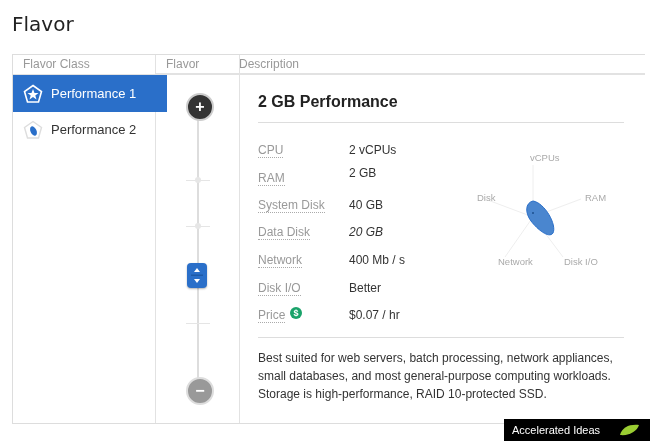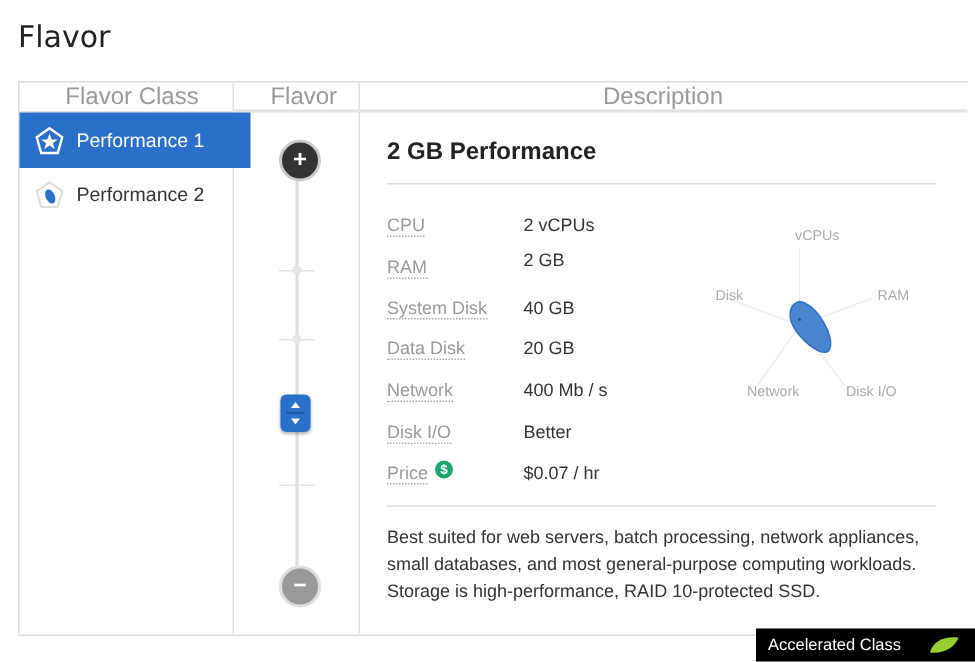--- a/index.html
+++ b/index.html
@@ -1,19 +1,19 @@
 <!DOCTYPE html>
 <html><head>
 <meta charset="utf-8">
 <style>
   html,body{margin:0;padding:0;}
   body{width:650px;height:441px;background:#fff;position:relative;overflow:hidden;font-family:"Liberation Sans",sans-serif;color:#333;}
   .title{position:absolute;left:12px;top:12px;font-size:20px;color:#222;font-family:"DejaVu Sans",sans-serif;}
   .panel{position:absolute;left:12px;top:54px;width:632px;height:368px;border:1px solid #ddd;border-right:none;}
-  .col-head{position:absolute;top:0;height:19px;line-height:19px;font-size:16px;color:#999;border-bottom:1px solid #e2e2e2;text-align:center;}
+  .col-head{position:absolute;top:0;height:19px;line-height:19px;font-size:12px;color:#999;border-bottom:1px solid #e2e2e2;}
   .vline{position:absolute;top:0;bottom:0;width:1px;background:#e2e2e2;}
   .class-item{position:absolute;left:0;width:154px;height:37px;display:flex;align-items:center;font-size:13px;color:#333;cursor:pointer;}
   .class-item.sel{background:#2a6fc9;color:#fff;}
   .class-item .ic{width:20px;height:20px;margin-left:10px;margin-right:8px;}
   .slider-track{position:absolute;left:184px;top:52px;width:2px;height:286px;background:#ddd;}
   .circ{position:absolute;width:24px;height:24px;border-radius:50%;display:flex;align-items:center;justify-content:center;color:#fff;font-weight:bold;font-size:16px;cursor:pointer;}
   .tick{position:absolute;height:1px;width:24px;background:#e5e5e5;left:173px;}
   .dot{position:absolute;width:6px;height:6px;border-radius:50%;background:#e6e6e6;left:182px;}
   .handle{position:absolute;left:174px;top:208px;width:20px;height:25px;background:#2a6fc9;border-radius:4px;cursor:grab;box-shadow:0 1px 2px rgba(0,0,0,.3);}
   .desc-title{position:absolute;left:245px;top:38px;font-size:16px;font-weight:bold;color:#222;}
@@ -75,21 +75,21 @@
   <div class="desc-title">2 GB Performance</div>
   <div class="hr" style="top:67px;"></div>
 
   <span class="spec-label" style="top:88px;">CPU</span>
   <span class="spec-val" style="top:88px;">2 vCPUs</span>
   <span class="spec-label" style="top:116px;">RAM</span>
   <span class="spec-val" style="top:111px;text-align:center;">2 GB</span>
   <span class="spec-label" style="top:143px;">System Disk</span>
   <span class="spec-val" style="top:143px;">40 GB</span>
   <span class="spec-label" style="top:170px;">Data Disk</span>
-  <span class="spec-val" style="top:170px;">20 GB</span>
+  <span class="spec-val" style="top:170px;font-style:italic;">20 GB</span>
   <span class="spec-label" style="top:198px;">Network</span>
   <span class="spec-val" style="top:198px;">400 Mb / s</span>
   <span class="spec-label" style="top:226px;">Disk I/O</span>
   <span class="spec-val" style="top:226px;">Better</span>
   <span class="spec-label" style="top:253px;">Price</span>
   <span style="position:absolute;left:277px;top:252px;width:12px;height:12px;border-radius:50%;background:#1aa36a;color:#fff;font-size:9px;font-weight:bold;text-align:center;line-height:12px;">$</span>
   <span class="spec-val" style="top:253px;">$0.07 / hr</span>
 
   <div style="position:absolute;left:450px;top:92px;width:150px;height:120px;">
     <svg width="150" height="120" viewBox="0 0 150 120" style="position:absolute;left:0;top:0;">
@@ -106,17 +106,17 @@
     <span class="radar-label" style="left:101px;top:109px;">Disk I/O</span>
     <span class="radar-label" style="left:35px;top:109px;">Network</span>
     <span class="radar-label" style="left:14px;top:45px;">Disk</span>
   </div>
 
   <div class="hr" style="top:282px;"></div>
   <div class="blurb">Best suited for web servers, batch processing, network appliances, small databases, and most general-purpose computing workloads. Storage is high-performance, RAID 10-protected SSD.</div>
 </div>
 
 <div class="badge">
-  <span style="position:absolute;left:8px;">Accelerated Class</span>
+  <span style="position:absolute;left:8px;">Accelerated Ideas</span>
   <svg style="position:absolute;right:10px;top:4px;" width="22" height="14" viewBox="0 0 22 14">
       <path d="M2 12 C 4 4, 12 1, 21 2 C 19 8, 12 13, 2 12 Z" fill="#9acd32"></path>
     </svg>
 </div>
 
 </body></html>

